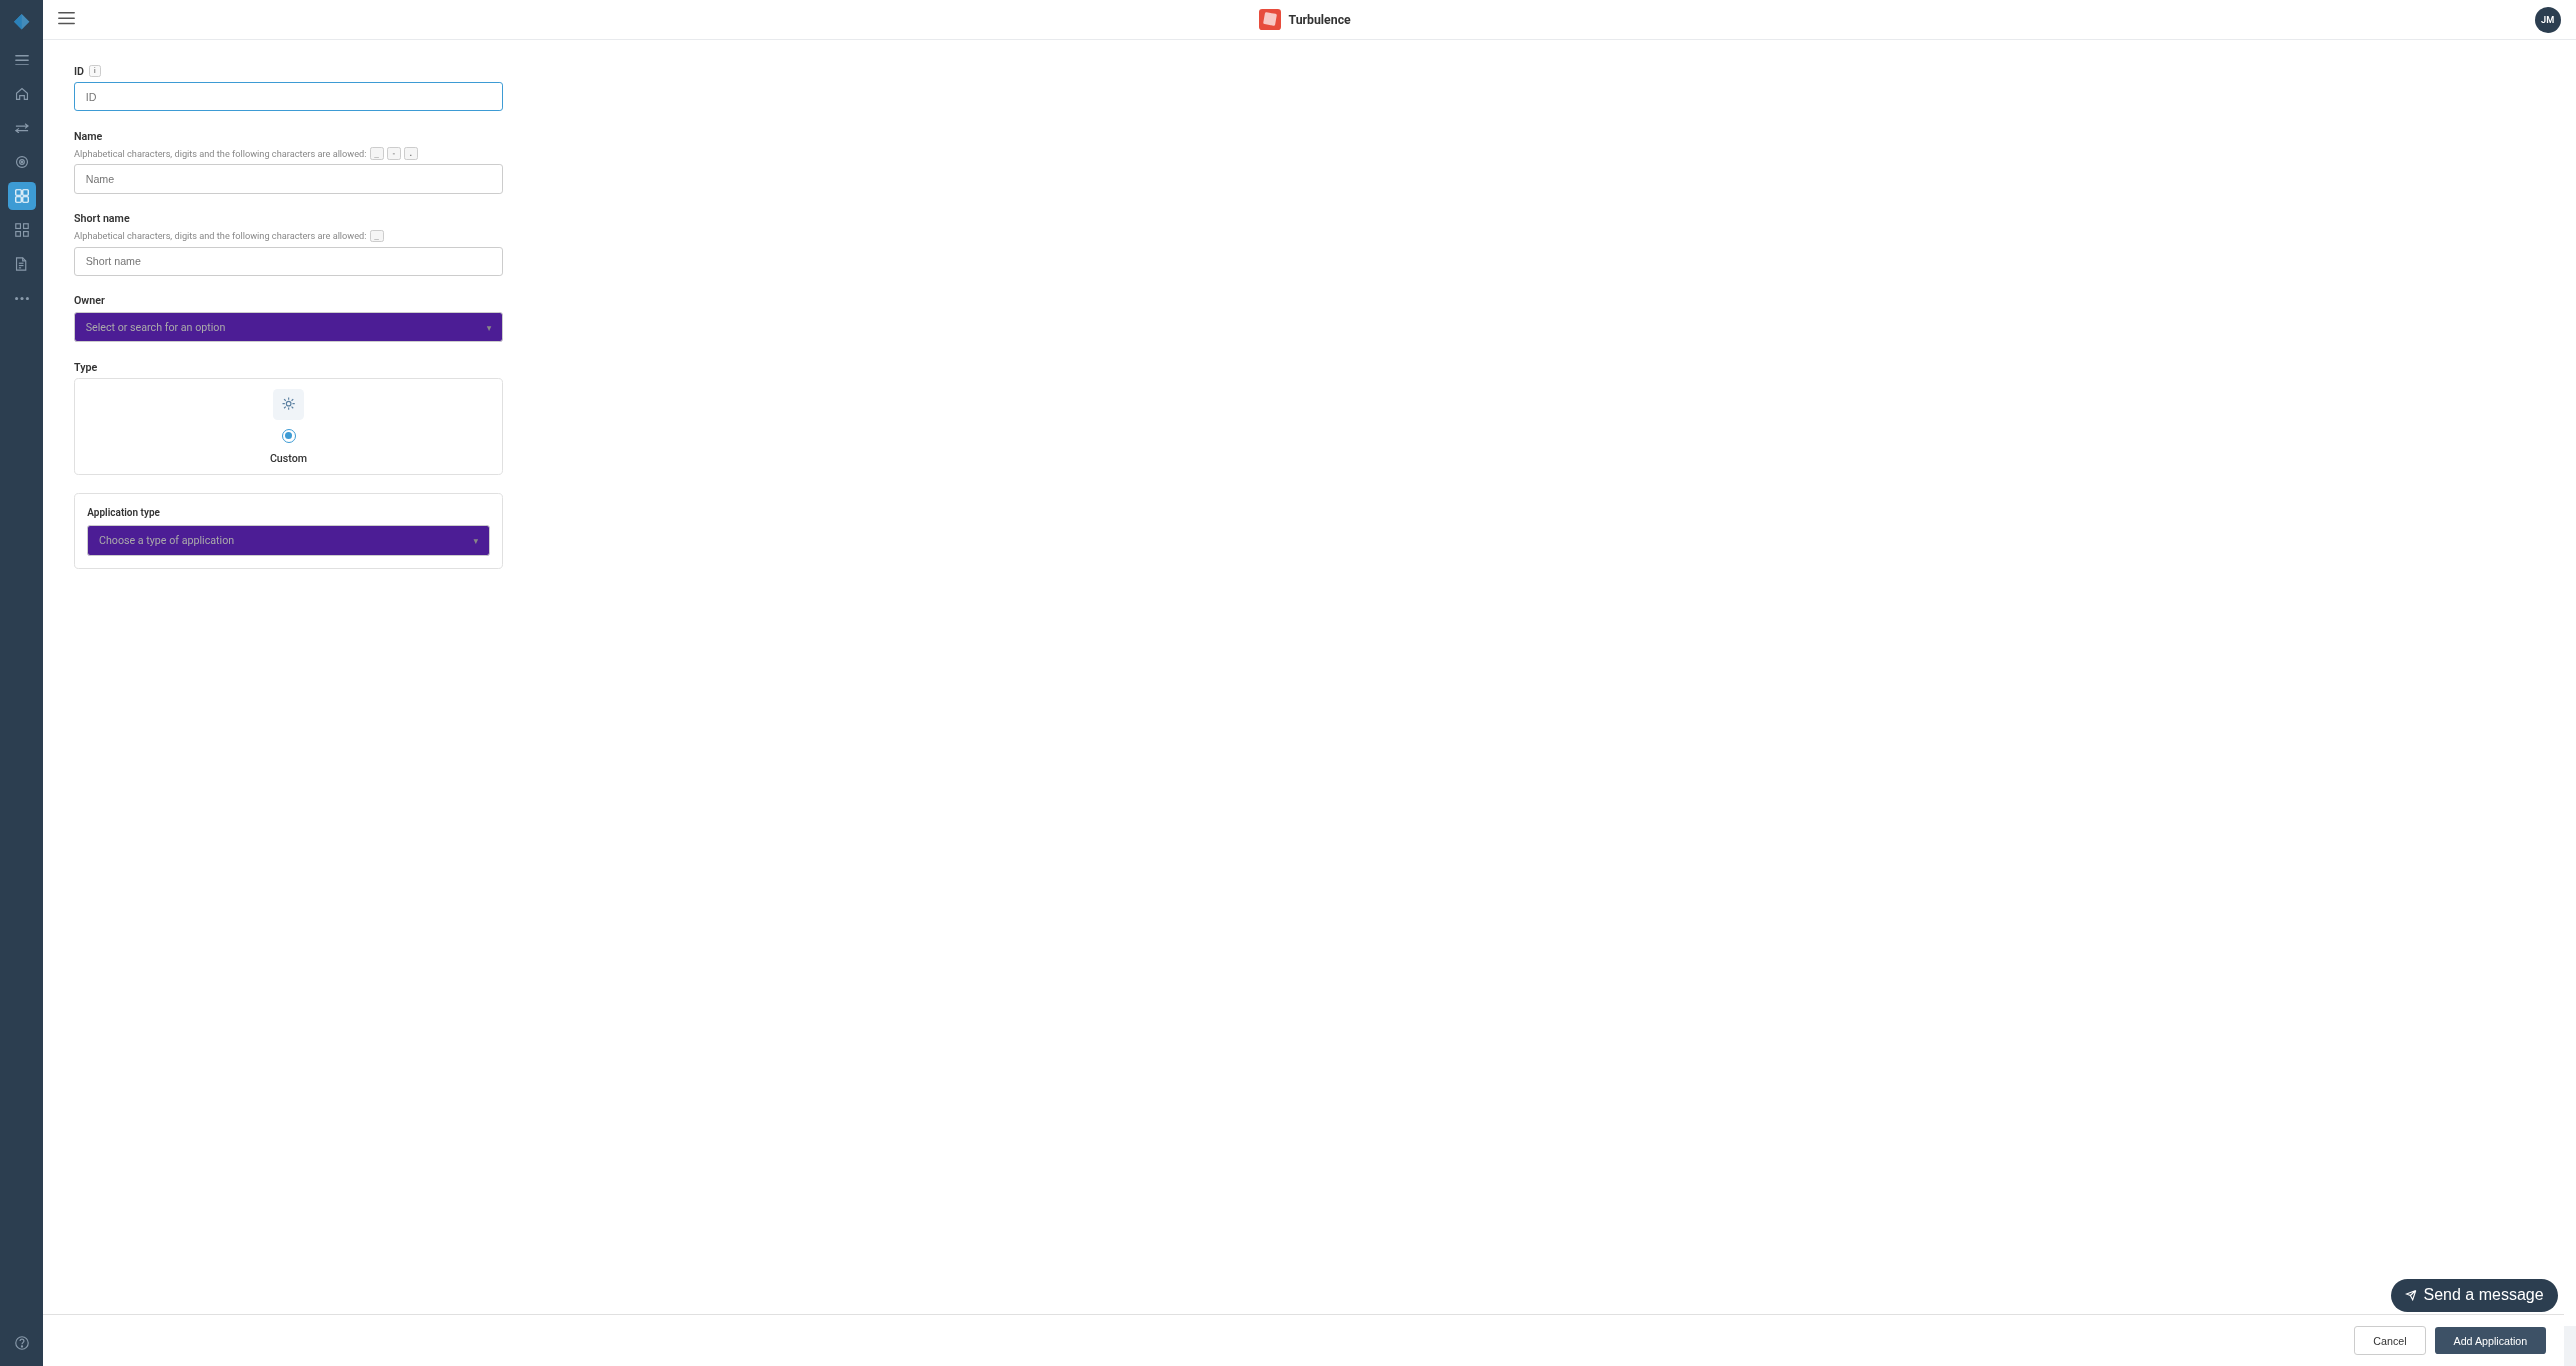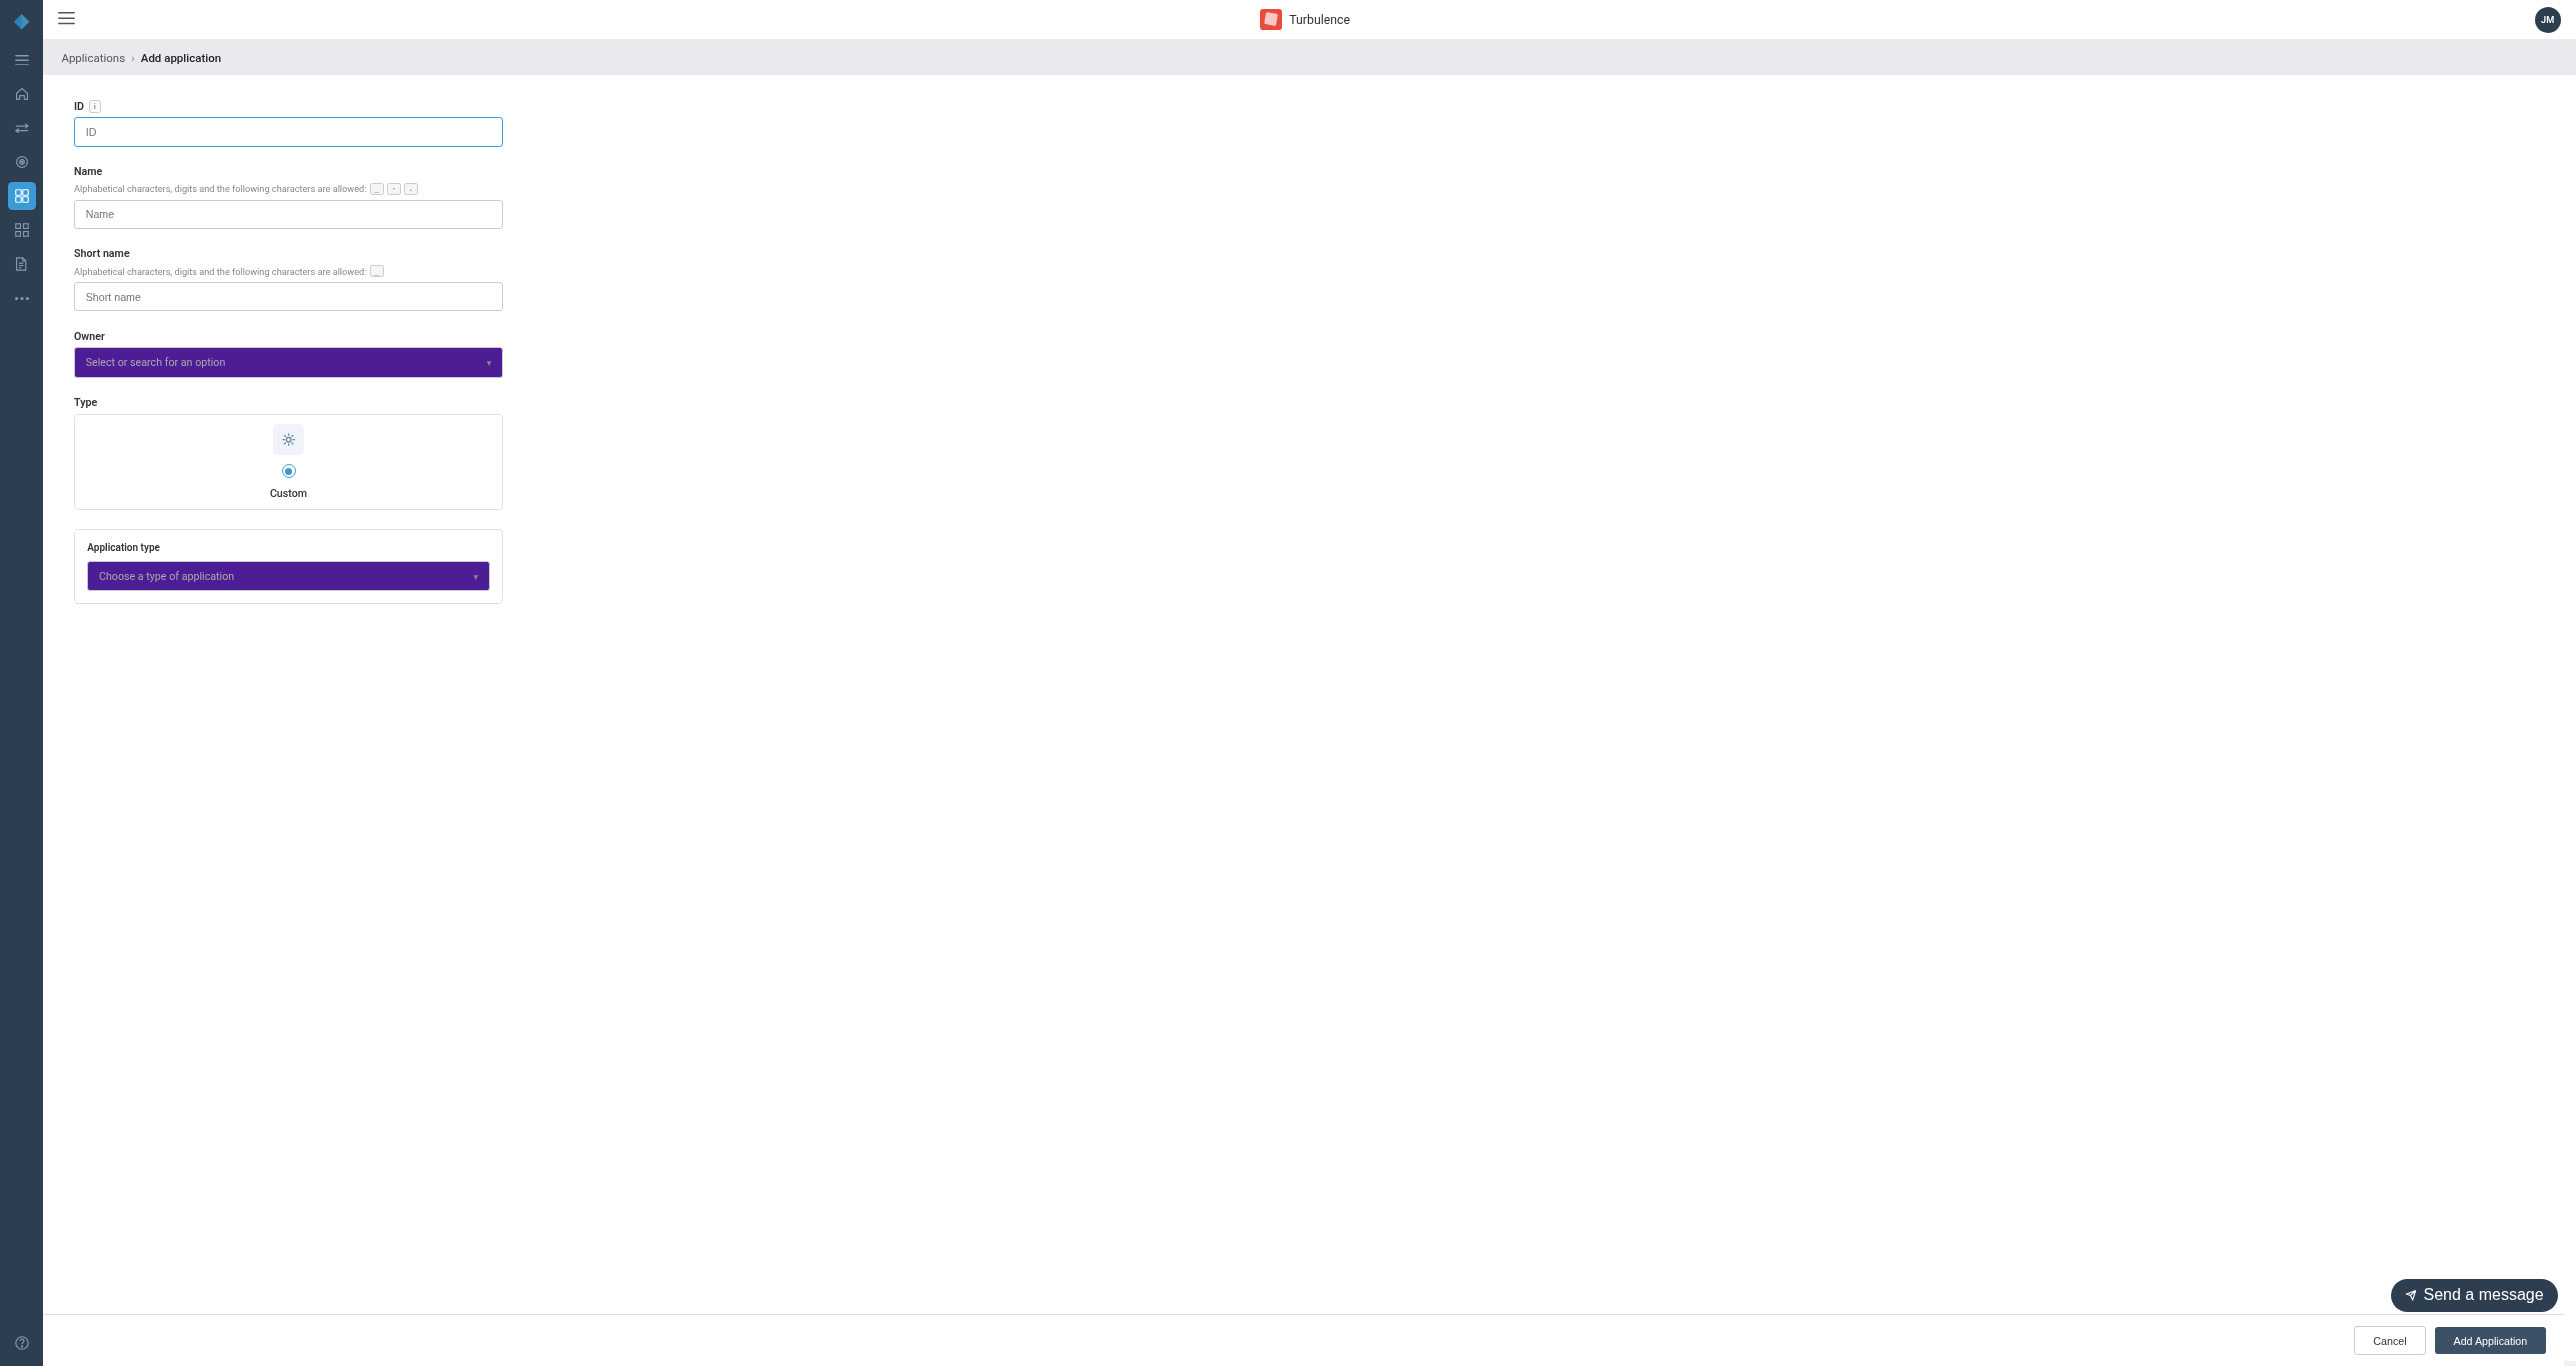--- a/index.html
+++ b/index.html
@@ -76,21 +76,21 @@
     .topbar-logo-icon::after {
       content: '';
       width: 12.3px;
       height: 12.3px;
       background: rgba(255,255,255,0.7);
       border-radius: 1.5px;
       transform: rotate(10deg);
     }
     .topbar-title {
       font-size: 12.3px;
-      font-weight: 400;
+      font-weight: 700;
       color: #333;
     }
     .topbar-avatar {
       width: 26px;
       height: 26px;
       background: #2c3e50;
       border-radius: 50%;
       display: flex;
       align-items: center;
       justify-content: center;
@@ -451,25 +451,20 @@
     <div class="topbar-center">
       <div class="topbar-logo-icon"></div>
       <span class="topbar-title">Turbulence</span>
     </div>
 
     <div class="topbar-avatar">JM</div>
   </div>
 
   <div class="content-area">
 
-    <div class="breadcrumb-bar">
-      <a class="breadcrumb-link">Applications</a>
-      <span class="breadcrumb-sep">›</span>
-      <span class="breadcrumb-current">Add application</span>
-    </div>
 
     <div class="form-container">
       <div class="form-section">
 
         <div class="field-group">
           <div class="field-label">
             <span>ID</span>
             <span class="info-icon" title="Info">i</span>
           </div>
           <input class="field-input active-focus" type="text" placeholder="ID" style="">

